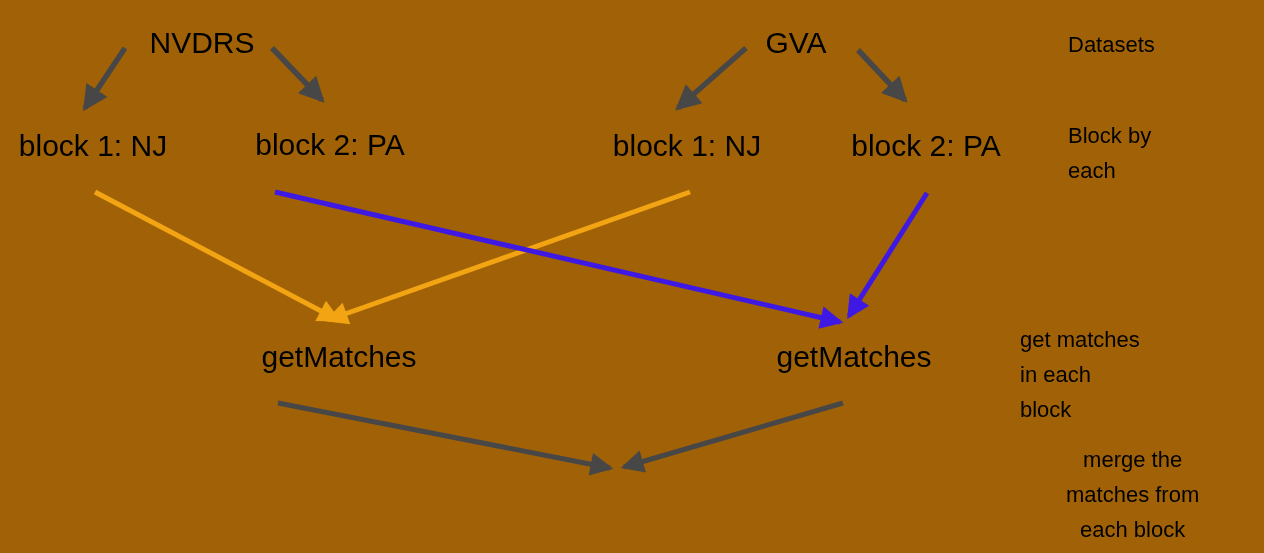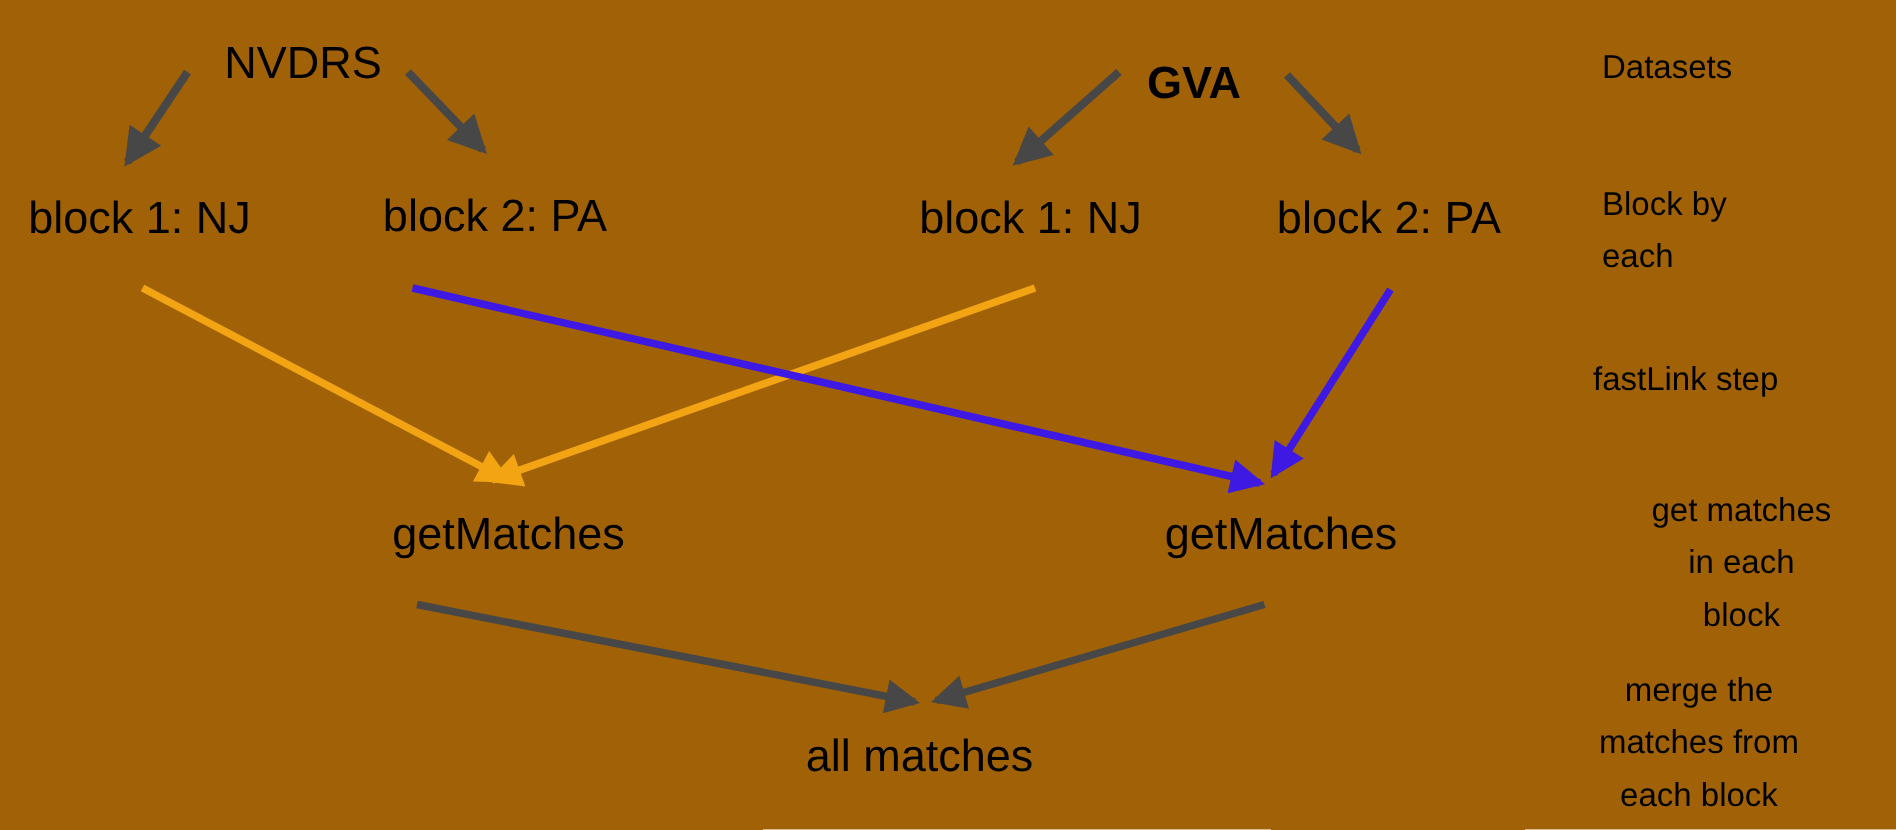--- a/index.html
+++ b/index.html
@@ -62,36 +62,34 @@
       <line x1="858" y1="50" x2="905" y2="100" stroke="#474747" stroke-width="5.5" marker-end="url(#arrowhead-dark)"></line>
       <line x1="95" y1="192" x2="338" y2="320" stroke="#f2a413" stroke-width="5" marker-end="url(#arrowhead-orange)"></line>
       <line x1="690" y1="192" x2="328" y2="320" stroke="#f2a413" stroke-width="5" marker-end="url(#arrowhead-orange)"></line>
       <line x1="275" y1="192" x2="840" y2="322" stroke="#3d19e3" stroke-width="5" marker-end="url(#arrowhead-blue)"></line>
       <line x1="927" y1="193" x2="849" y2="316" stroke="#3d19e3" stroke-width="5" marker-end="url(#arrowhead-blue)"></line>
       <line x1="278" y1="403" x2="610" y2="468" stroke="#474747" stroke-width="5" marker-end="url(#arrowhead-dark)"></line>
       <line x1="843" y1="403" x2="624" y2="467" stroke="#474747" stroke-width="5" marker-end="url(#arrowhead-dark)"></line>
     </svg>
 
   <div class="node" style="left:202px; top:43px;">NVDRS</div>
-  <div class="node" style="left:796px; top:56px;font-weight:bold;">GVA</div>
+  <div class="node" style="left:796px; top:43px;">GVA</div>
 
   <div class="node" style="left:93px; top:146px;">block 1: NJ</div>
   <div class="node" style="left:330px; top:145px;">block 2: PA</div>
   <div class="node" style="left:687px; top:146px;">block 1: NJ</div>
   <div class="node" style="left:926px; top:146px;">block 2: PA</div>
 
   <div class="node" style="left:339px; top:357px;">getMatches</div>
   <div class="node" style="left:854px; top:357px;">getMatches</div>
 
-  <div class="node" style="left:613px; top:505px;">all matches</div>
 
   <div class="annotation" style="left:1068px; top:27px;">Datasets</div>
   <div class="annotation" style="left:1068px; top:118px;">Block by
 each</div>
-  <div class="annotation" style="left:1062px; top:235px;">fastLink step</div>
-  <div class="annotation" style="left:1101px; top:322px;text-align:center;">get matches
+  <div class="annotation" style="left:1020px; top:322px;">get matches
 in each
 block</div>
   <div class="annotation" style="left:1066px; top:442px;text-align:center;">merge the
 matches from
 each block</div>
 
 </div>
 
 </body></html>

